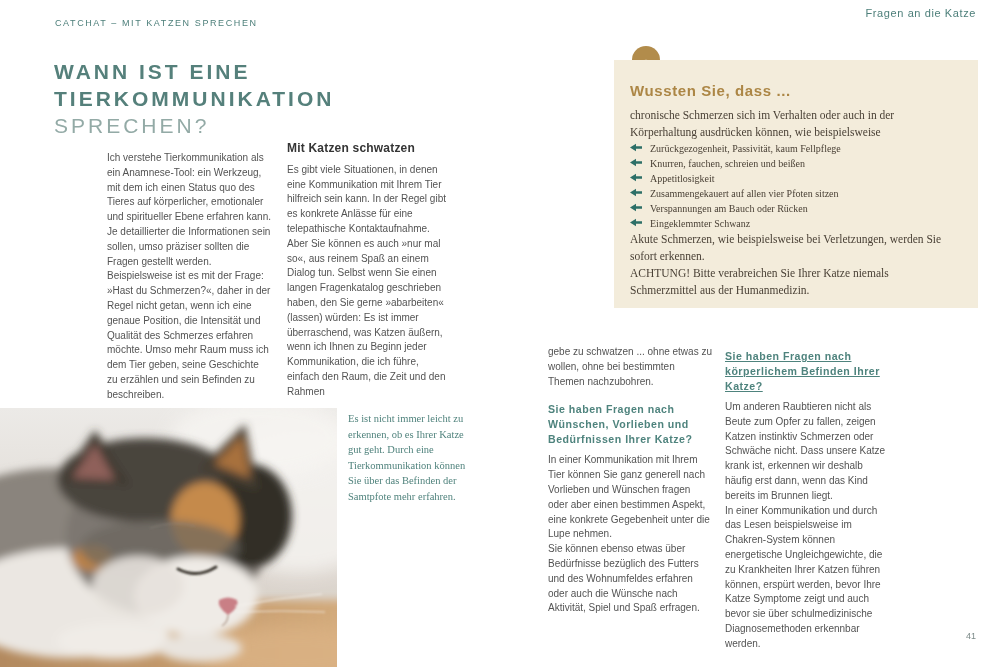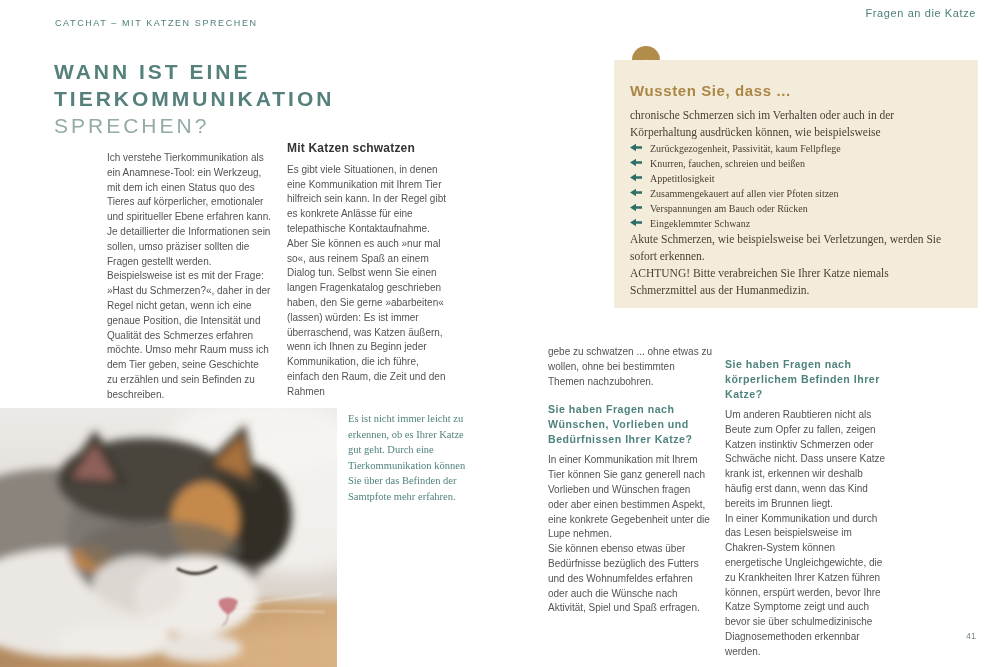--- a/index.html
+++ b/index.html
@@ -20,21 +20,21 @@
   
   .col{font-size:10px;line-height:14.8px;color:#535353;}
   .col p{margin:0;white-space:pre-line;}
   .col1{left:107px;top:151px;width:165px;}
   .col2{left:287px;top:141px;width:165px;}
   .col3{left:548px;top:345px;width:165px;}
   .col4{left:725px;top:345px;width:167px;}
   .sec-head{font-weight:bold;color:#353535;font-size:12px;margin:0 0 7px 0;letter-spacing:0.2px;}
   .sub-head{font-weight:bold;color:#4e837d;font-size:10.6px;line-height:15px;
             letter-spacing:0.5px;margin:13px 0 6px 0;}
-  .sub-head.first{margin-top:12px;}
+  .sub-head.first{margin-top:4px;text-decoration:underline;}
 
   
   .caption{left:348px;top:411px;width:126px;font-family:"Liberation Serif",serif;
            font-size:10.5px;line-height:15.5px;color:#4f827c;}
 
   
   .infobox{left:614px;top:60px;width:364px;height:248px;background:#f3ecdb;box-sizing:border-box;
            padding:22px 22px 0 16px;font-family:"Liberation Serif",serif;color:#4a4136;}
   .bulb{left:628px;top:44px;width:36px;height:60px;}
   .infobox h3{margin:0 0 8px 0;font-family:"Liberation Sans",sans-serif;font-weight:bold;

